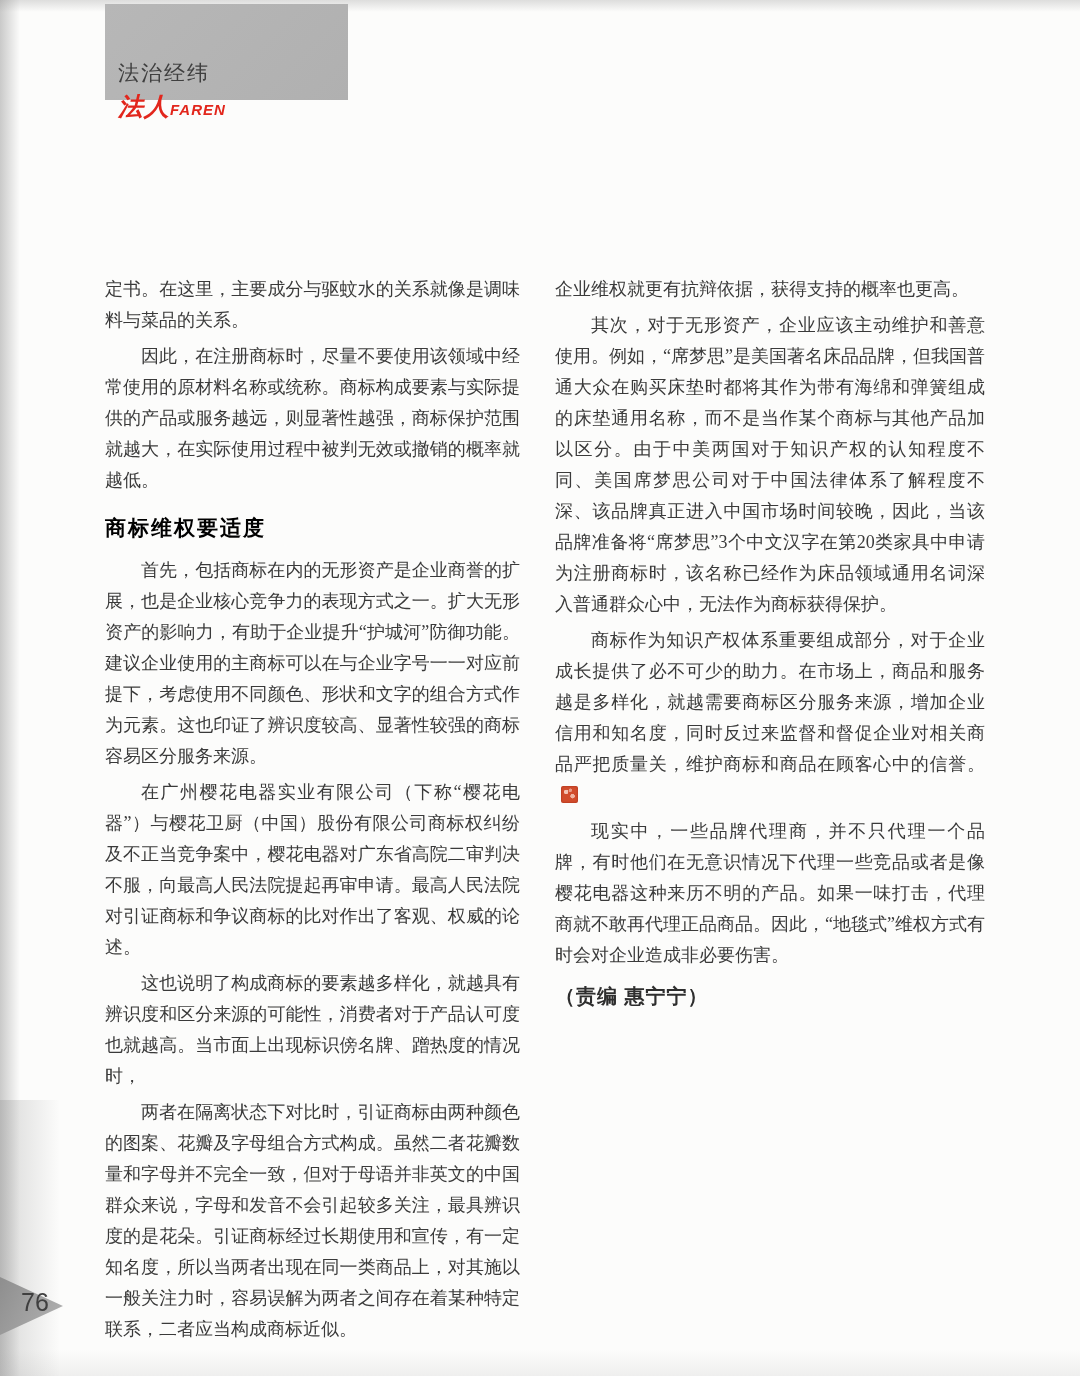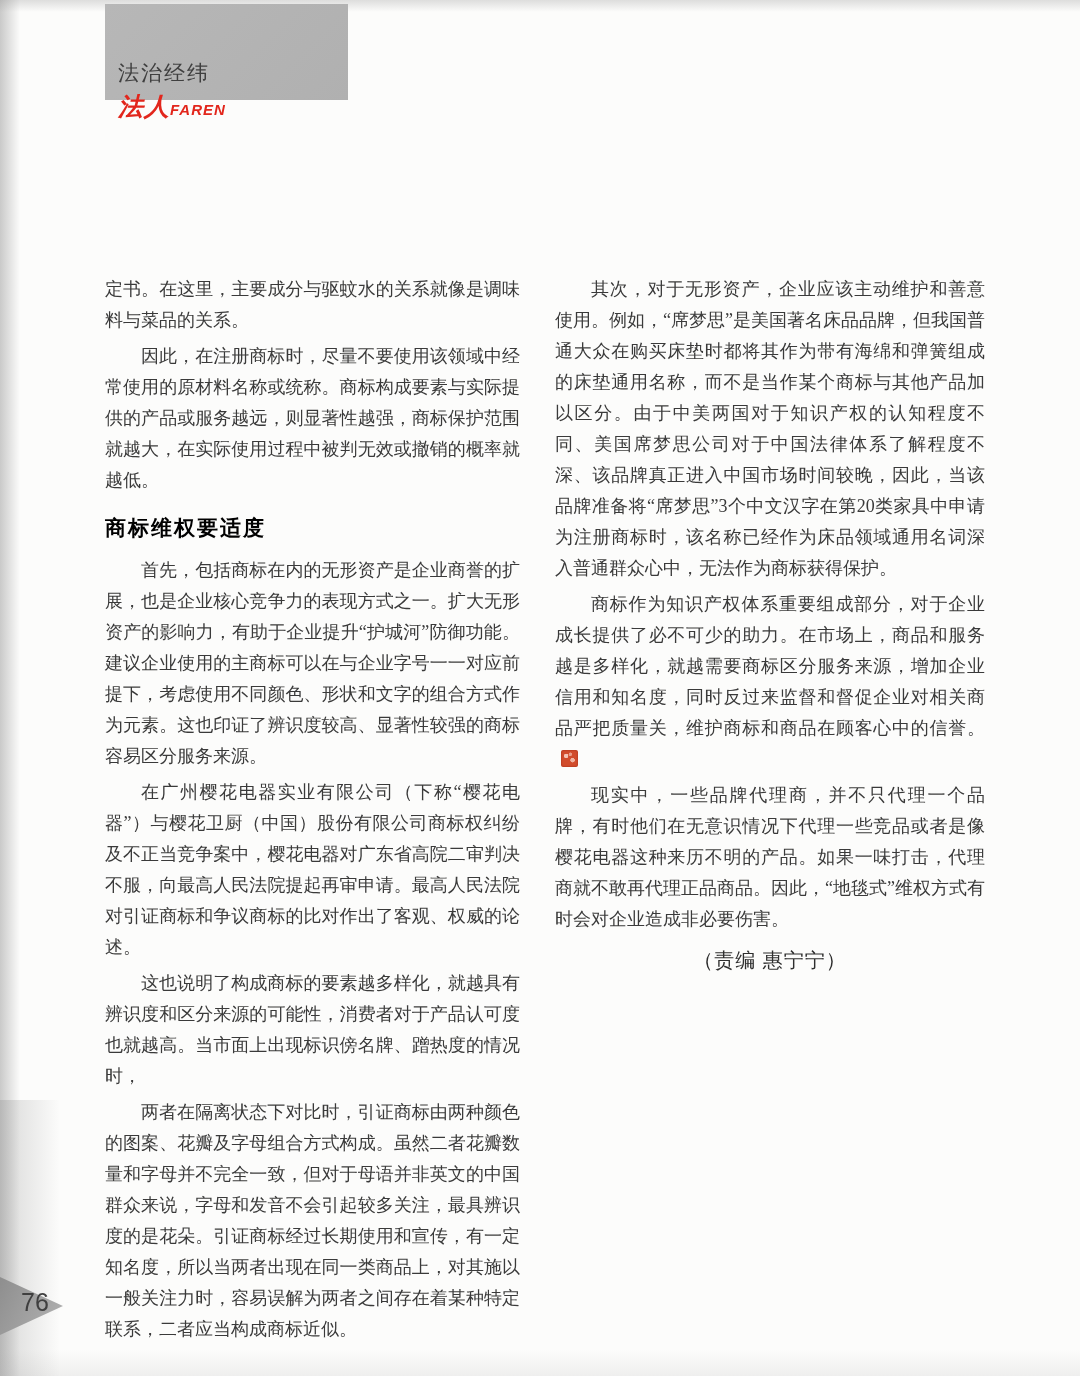--- a/index.html
+++ b/index.html
@@ -35,21 +35,21 @@
   .col{position:absolute;top:250px;font-size:18px;line-height:31px;
     color:#3a3a3a;text-align:justify;margin-top:24px;}
   .col-left{left:105px;width:415px;}
   .col-right{left:555px;width:430px;}
   .col p{margin:0 0 5px;}
   .indent{text-indent:2em;}
   .sec-heading{font-family:"Liberation Sans","DejaVu Sans",sans-serif;
     font-size:21px;font-weight:bold;color:#000000;text-align:left;
     letter-spacing:2px;margin:16px 0 12px;line-height:31px;}
   .byline{font-family:"Liberation Sans","DejaVu Sans",sans-serif;
-    font-weight:normal;font-size:20px;color:#2e2e2e;text-align:center;
+    font-weight:bold;font-size:20px;color:#2e2e2e;text-align:left;
     margin-top:10px;letter-spacing:1px;}
   
   .seal{display:inline-block;width:17px;height:17px;margin-left:6px;
     vertical-align:-2px;border-radius:2px;
     background:
       radial-gradient(circle at 30% 35%,rgba(255,235,225,.75) 0 2px,transparent 2.5px),
       radial-gradient(circle at 68% 60%,rgba(255,235,225,.65) 0 2px,transparent 2.5px),
       radial-gradient(circle at 55% 25%,rgba(255,235,225,.5) 0 1.5px,transparent 2px),
       #d14c2c;
     box-shadow:inset 0 0 2px rgba(140,30,10,.8);}
@@ -82,20 +82,21 @@
   <p>定书。在这里，主要成分与驱蚊水的关系就像是调味料与菜品的关系。</p>
   <p class="indent">因此，在注册商标时，尽量不要使用该领域中经常使用的原材料名称或统称。商标构成要素与实际提供的产品或服务越远，则显著性越强，商标保护范围就越大，在实际使用过程中被判无效或撤销的概率就越低。</p>
   <div class="sec-heading">商标维权要适度</div>
   <p class="indent">首先，包括商标在内的无形资产是企业商誉的扩展，也是企业核心竞争力的表现方式之一。扩大无形资产的影响力，有助于企业提升“护城河”防御功能。建议企业使用的主商标可以在与企业字号一一对应前提下，考虑使用不同颜色、形状和文字的组合方式作为元素。这也印证了辨识度较高、显著性较强的商标容易区分服务来源。</p>
   <p class="indent">在广州樱花电器实业有限公司（下称“樱花电器”）与樱花卫厨（中国）股份有限公司商标权纠纷及不正当竞争案中，樱花电器对广东省高院二审判决不服，向最高人民法院提起再审申请。最高人民法院对引证商标和争议商标的比对作出了客观、权威的论述。</p>
   <p class="indent">这也说明了构成商标的要素越多样化，就越具有辨识度和区分来源的可能性，消费者对于产品认可度也就越高。当市面上出现标识傍名牌、蹭热度的情况时，</p>
   <p class="indent">两者在隔离状态下对比时，引证商标由两种颜色的图案、花瓣及字母组合方式构成。虽然二者花瓣数量和字母并不完全一致，但对于母语并非英文的中国群众来说，字母和发音不会引起较多关注，最具辨识度的是花朵。引证商标经过长期使用和宣传，有一定知名度，所以当两者出现在同一类商品上，对其施以一般关注力时，容易误解为两者之间存在着某种特定联系，二者应当构成商标近似。</p>
 </div>
 
 <div class="col col-right">
+  <p>企业维权就更有抗辩依据，获得支持的概率也更高。</p>
   <p class="indent">其次，对于无形资产，企业应该主动维护和善意使用。例如，“席梦思”是美国著名床品品牌，但我国普通大众在购买床垫时都将其作为带有海绵和弹簧组成的床垫通用名称，而不是当作某个商标与其他产品加以区分。由于中美两国对于知识产权的认知程度不同、美国席梦思公司对于中国法律体系了解程度不深、该品牌真正进入中国市场时间较晚，因此，当该品牌准备将“席梦思”3个中文汉字在第20类家具中申请为注册商标时，该名称已经作为床品领域通用名词深入普通群众心中，无法作为商标获得保护。</p>
   <p class="indent"><span>商标作为知识产权体系重要组成部分，对于企业成长提供了必不可少的助力。在市场上，商品和服务越是多样化，就越需要商标区分服务来源，增加企业信用和知名度，同时反过来监督和督促企业对相关商品严把质量关，维护商标和商品在顾客心中的信誉。</span><span class="seal"></span></p>
   <p class="indent">现实中，一些品牌代理商，并不只代理一个品牌，有时他们在无意识情况下代理一些竞品或者是像樱花电器这种来历不明的产品。如果一味打击，代理商就不敢再代理正品商品。因此，“地毯式”维权方式有时会对企业造成非必要伤害。</p>
   <div class="byline">（责编 惠宁宁）</div>
 </div>
 
 <div class="corner-triangle"></div>
 <div class="page-num">76</div>
 
 </body></html>

